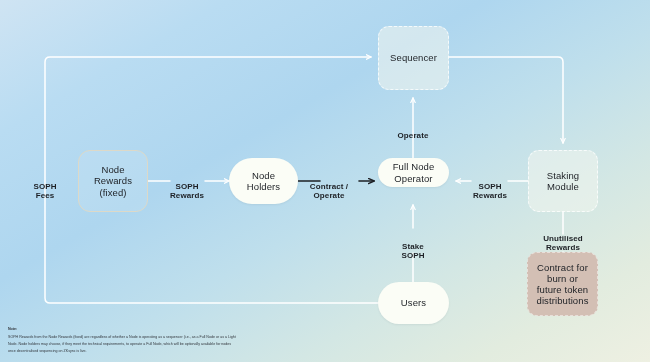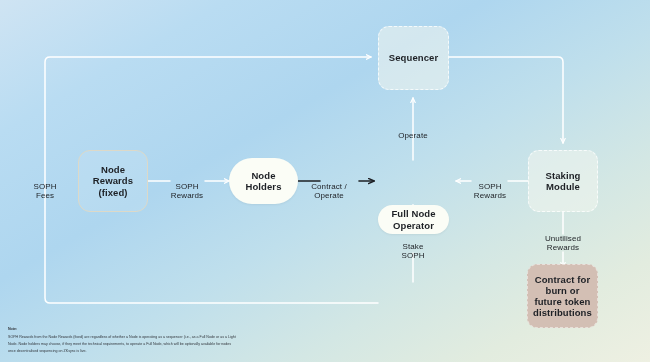--- a/index.html
+++ b/index.html
@@ -35,21 +35,21 @@
     height: 362px;
   }
 
   .node {
     position: absolute;
     display: flex;
     align-items: center;
     justify-content: center;
     text-align: center;
     color: #1d2025;
-    font-weight: bold;
+    font-weight: normal;
     line-height: 1.18;
     letter-spacing: 0.1px;
     box-sizing: border-box;
     white-space: pre-line;
   }
 
   
   .pill {
     background: #fbfdf6;
     border-radius: 999px;
@@ -78,21 +78,21 @@
     background: #d3bfb4;
     border-radius: 10px;
     font-size: 9.5px;
     border: 1px dashed rgba(255,255,255,0.5);
   }
 
   .edge-label {
     position: absolute;
     color: #1d2025;
     font-size: 8px;
-    font-weight: normal;
+    font-weight: bold;
     line-height: 1.2;
     text-align: center;
     white-space: pre-line;
     letter-spacing: 0.1px;
   }
 
   #note {
     position: absolute;
     left: 8px;
     top: 326px;
@@ -156,32 +156,35 @@
     <span>Node
 Rewards
 (fixed)</span>
   </div>
 
   <div class="node pill" style="left:229px; top:158px; width:69px; height:46px;">
     <span>Node
 Holders</span>
   </div>
 
-  <div class="node pill" style="left:378px; top:158px; width:71px; height:29px;margin-top:47px;">
+  <div class="node pill" style="left:378px; top:158px; width:71px; height:29px;">
     <span>Full Node
 Operator</span>
   </div>
 
   <div class="node softbox" style="left:528px; top:150px; width:70px; height:62px;">
     <span>Staking
 Module</span>
   </div>
 
-
-  <div class="node tanbox" style="left:527px; top:264px; width:71px; height:64px;">
+  <div class="node pill" style="left:378px; top:282px; width:71px; height:42px;">
+    <span>Users</span>
+  </div>
+
+  <div class="node tanbox" style="left:527px; top:252px; width:71px; height:64px;">
     <span>Contract for
 burn or
 future token
 distributions</span>
   </div>
 
   <div class="edge-label" style="left:16px; top:172px; width:58px;">
     <span>SOPH
 Fees</span>
   </div>

